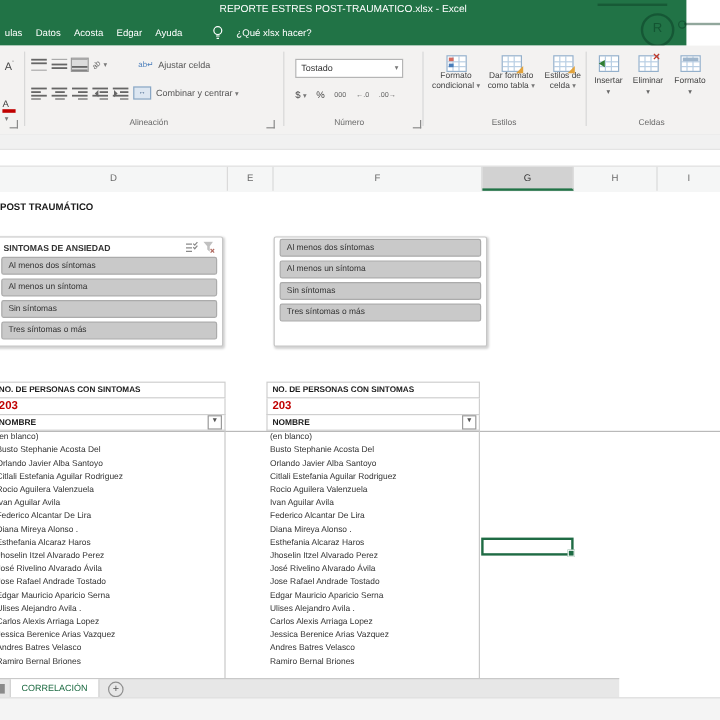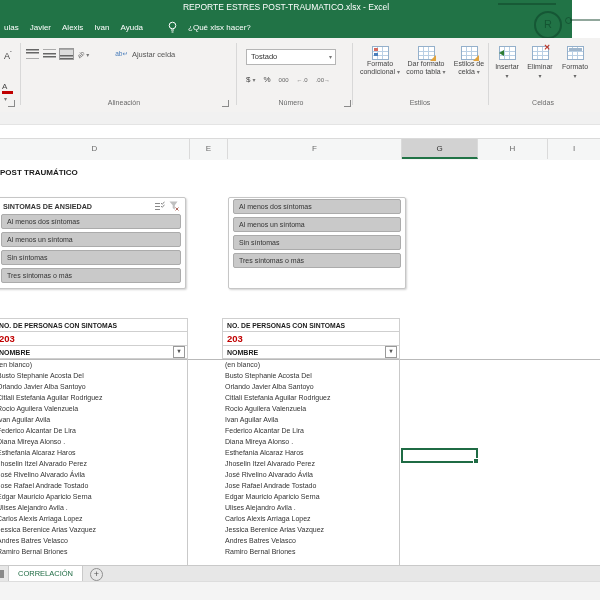--- a/index.html
+++ b/index.html
@@ -98,44 +98,44 @@
   .t-colhead{height:13px;border:1px solid #cfcfcf;border-top:none;display:flex;align-items:center;font-weight:bold;
              font-size:7px;color:#1a1a1a;padding:0 2px 0 4px;box-sizing:border-box;}
   .fbtn{margin-left:auto;width:10px;height:10px;border:1px solid #9a9a9a;background:#fff;font-size:6px;line-height:9px;
         text-align:center;color:#555;flex:none;}
   .t-rows{border-right:1px solid #c9c9c9;height:206px;overflow:hidden;box-sizing:border-box;}
   .t-row{height:11px;line-height:11px;font-size:7px;color:#333;padding-left:3px;white-space:nowrap;overflow:hidden;}
   
   .selcell{position:absolute;left:401px;top:288px;width:73px;height:11px;border:2px solid #1f6b44;background:#fff;}
   .selcell::after{content:"";position:absolute;right:-3px;bottom:-3px;width:4px;height:4px;background:#1f6b44;border:1px solid #fff;}
   
-  .tabbar{position:absolute;left:0;top:565px;width:600px;height:16px;background:#e7e7e7;border-top:1px solid #c9c9c9;box-sizing:border-box;}
+  .tabbar{position:absolute;left:0;top:565px;width:516px;height:16px;background:#e7e7e7;border-top:1px solid #c9c9c9;box-sizing:border-box;}
   .navfrag{position:absolute;left:0;top:4px;width:4px;height:8px;background:#8a8a8a;}
   .sheettab{position:absolute;left:8px;top:0;height:15px;line-height:15px;background:#fff;border-left:1px solid #c9c9c9;
             border-right:1px solid #c9c9c9;padding:0 9px;font-size:7.5px;color:#1e6b43;}
   .addsheet{position:absolute;left:90px;top:2px;width:11px;height:11px;border:1px solid #8f8f8f;border-radius:50%;
             font-size:9px;line-height:10px;text-align:center;color:#555;background:transparent;}
   .statusbar{position:absolute;left:0;top:581px;width:600px;height:19px;background:#f4f4f4;border-top:1px solid #dddddd;box-sizing:border-box;}
 </style>
 </head>
 <body>
 
 <div class="stage">
 
   <div class="greenhead">
     <div class="wtitle">REPORTE ESTRES POST-TRAUMATICO.xlsx - Excel</div>
     <div class="wm wm-l1"></div>
     <div class="wm wm-l2"></div>
     <div class="wm wm-d"></div>
     <div class="wm wm-c">R</div>
     <div class="tabrow">
       <span class="rtab">ulas</span>
-      <span class="rtab">Javier</span>
-      <span class="rtab">Alexis</span>
-      <span class="rtab">Ivan</span>
+      <span class="rtab">Datos</span>
+      <span class="rtab">Acosta</span>
+      <span class="rtab">Edgar</span>
       <span class="rtab">Ayuda</span>
       <span class="bulb">
         <svg width="9" height="12" viewBox="0 0 9 12">
             <circle cx="4.5" cy="4.5" r="3.3" fill="none" stroke="#fff" stroke-width="1"></circle>
             <path d="M3 9h3M3.5 11h2" stroke="#fff" stroke-width="1"></path>
           </svg>
       </span>
       <span class="rtab">¿Qué xlsx hacer?</span>
     </div>
   </div>
@@ -148,20 +148,29 @@
     <div class="vsep" style="left:20px"></div>
 
     <div class="alrow" style="left:26px;top:11px">
       <span class="ic ic-vt"></span>
       <span class="ic ic-vm"></span>
       <span class="ic ic-vb boxed"></span>
       <span class="orient dd"><b>ab</b></span>
       <span style="width:18px"></span>
       <span class="wrapic">ab↵</span>
       <span>Ajustar celda</span>
+    </div>
+    <div class="alrow" style="left:26px;top:34px">
+      <span class="ic ic-al"></span>
+      <span class="ic ic-ac"></span>
+      <span class="ic ic-ar"></span>
+      <span class="ic ic-ind ic-din"></span>
+      <span class="ic ic-ind ic-iin"></span>
+      <span class="mergeic">↔</span>
+      <span class="dd">Combinar y centrar</span>
     </div>
     <div class="glabel" style="left:26px;width:196px">Alineación</div>
     <span class="lnch" style="left:222px"></span>
     <div class="vsep" style="left:236px"></div>
 
     <div class="numbox">
       <span>Tostado</span>
       <span class="arr">▾</span>
     </div>
     <div class="numrow">

